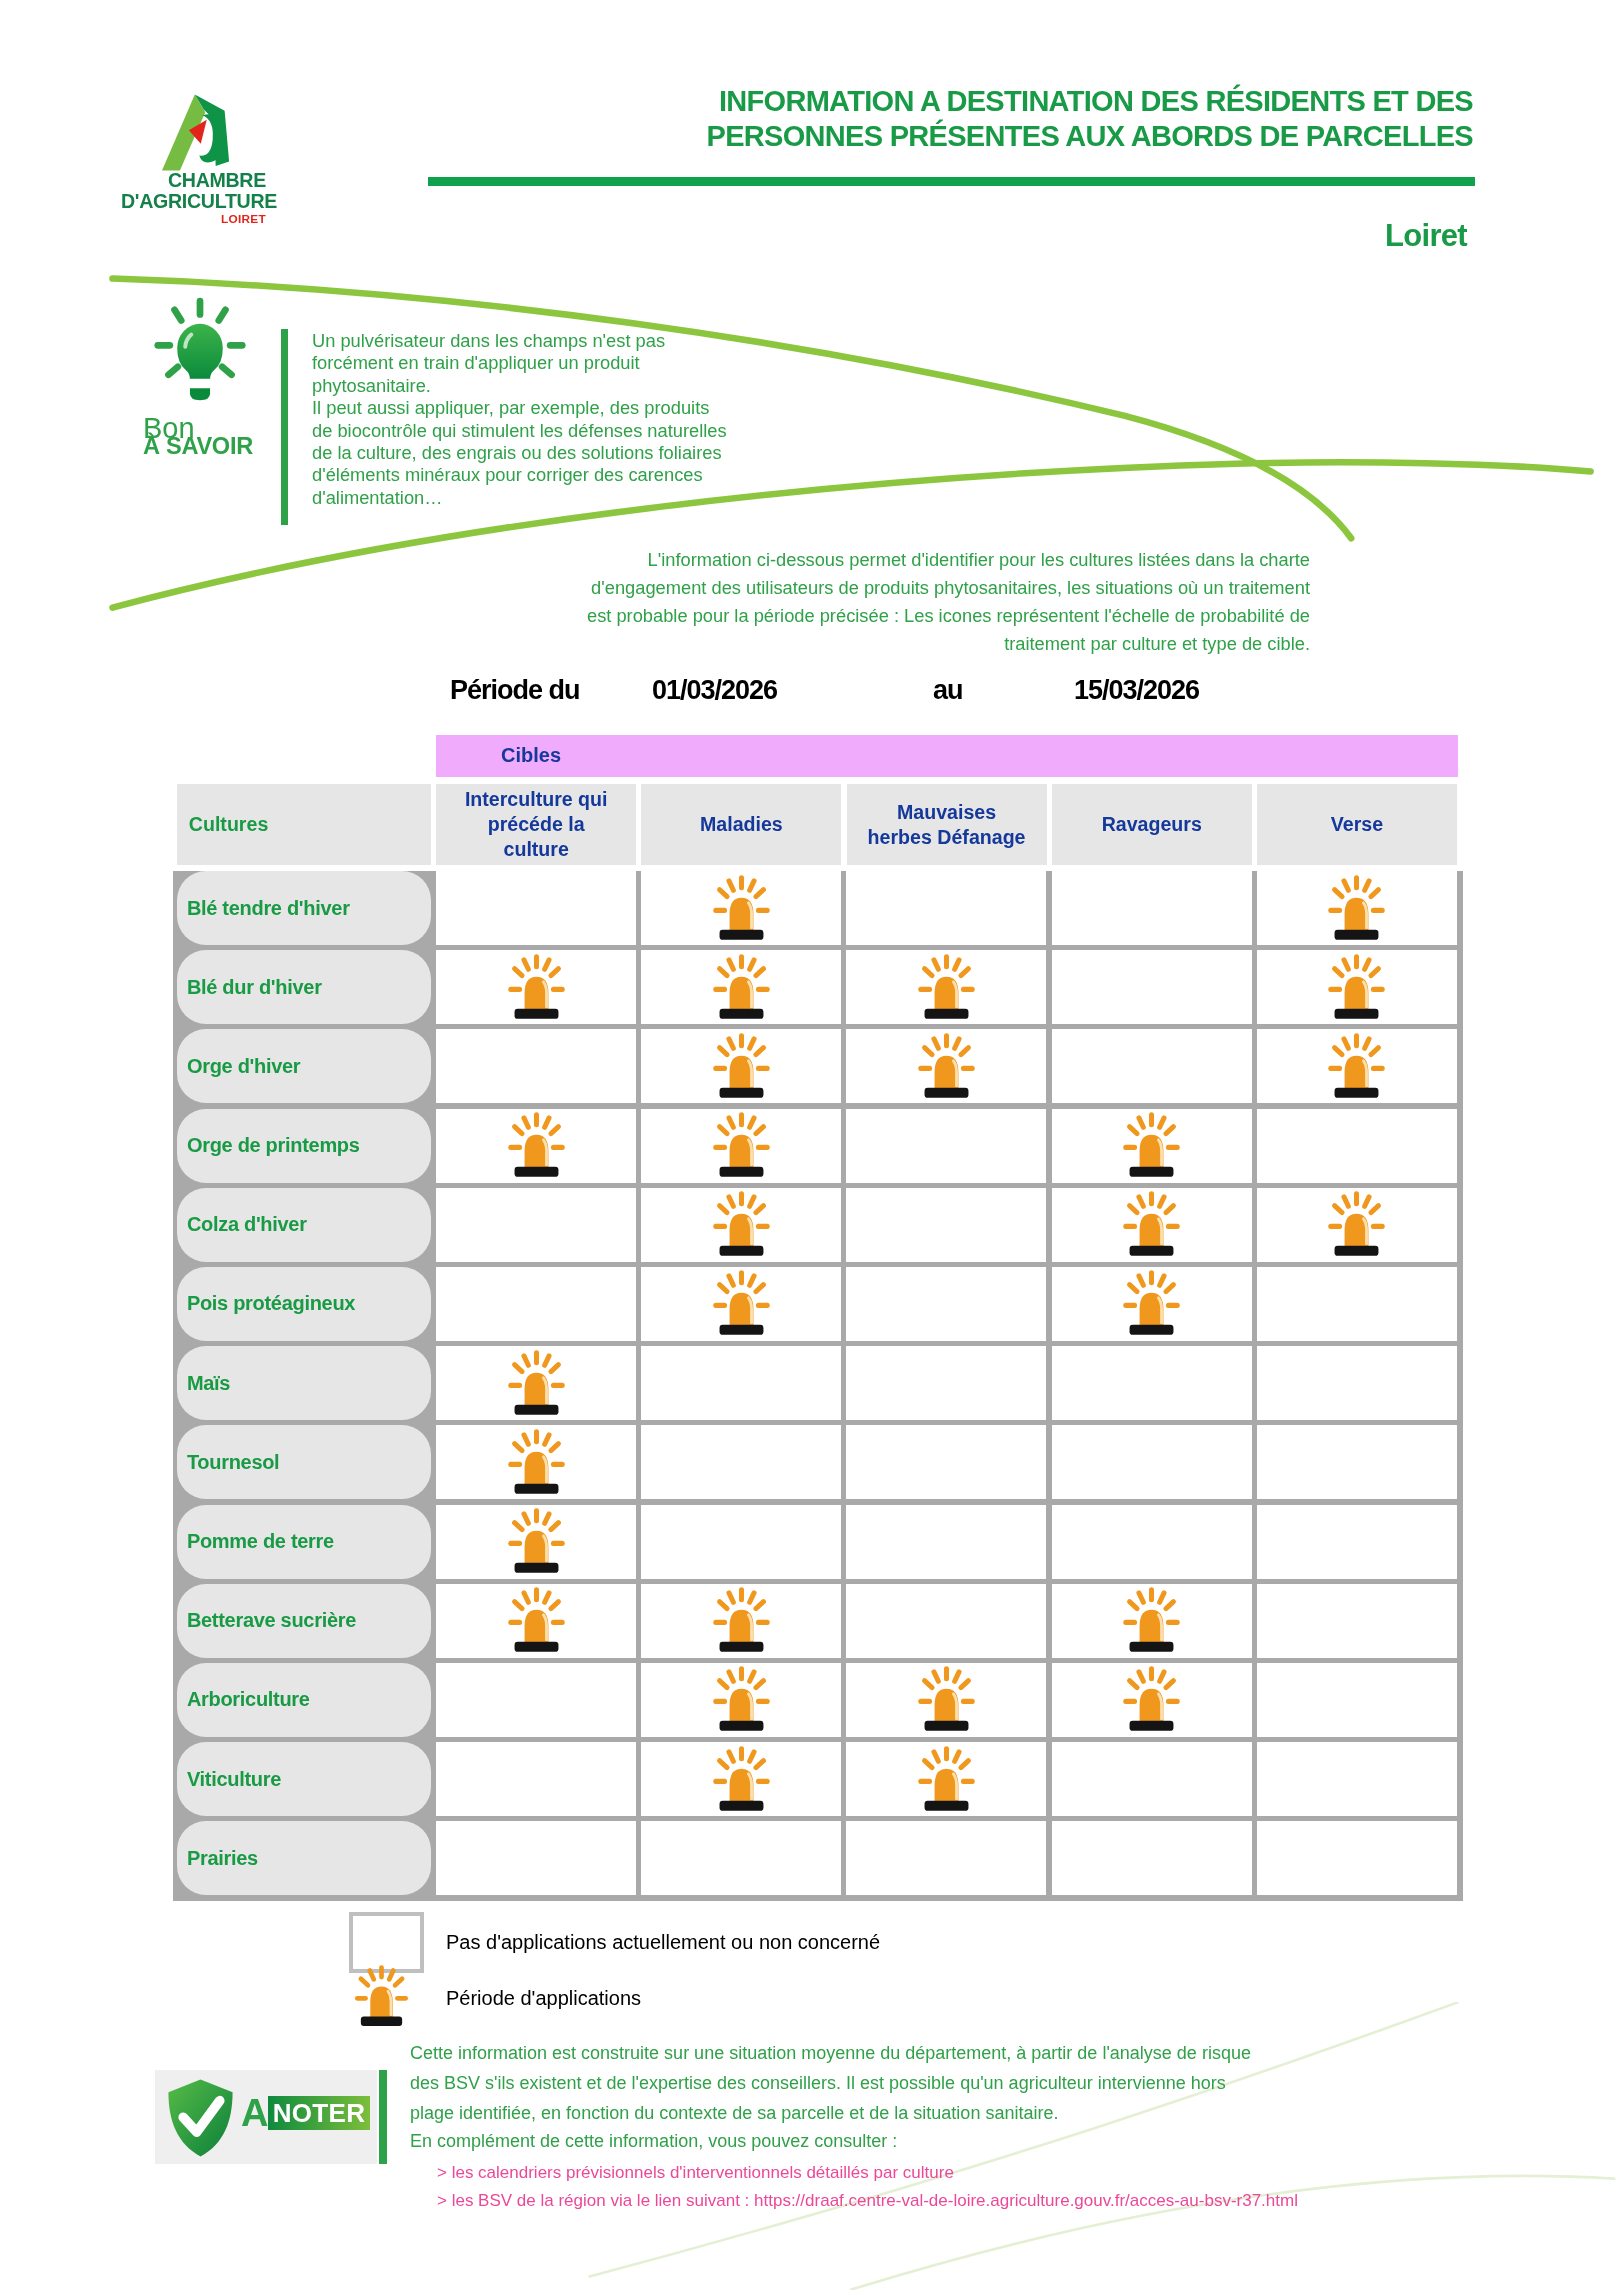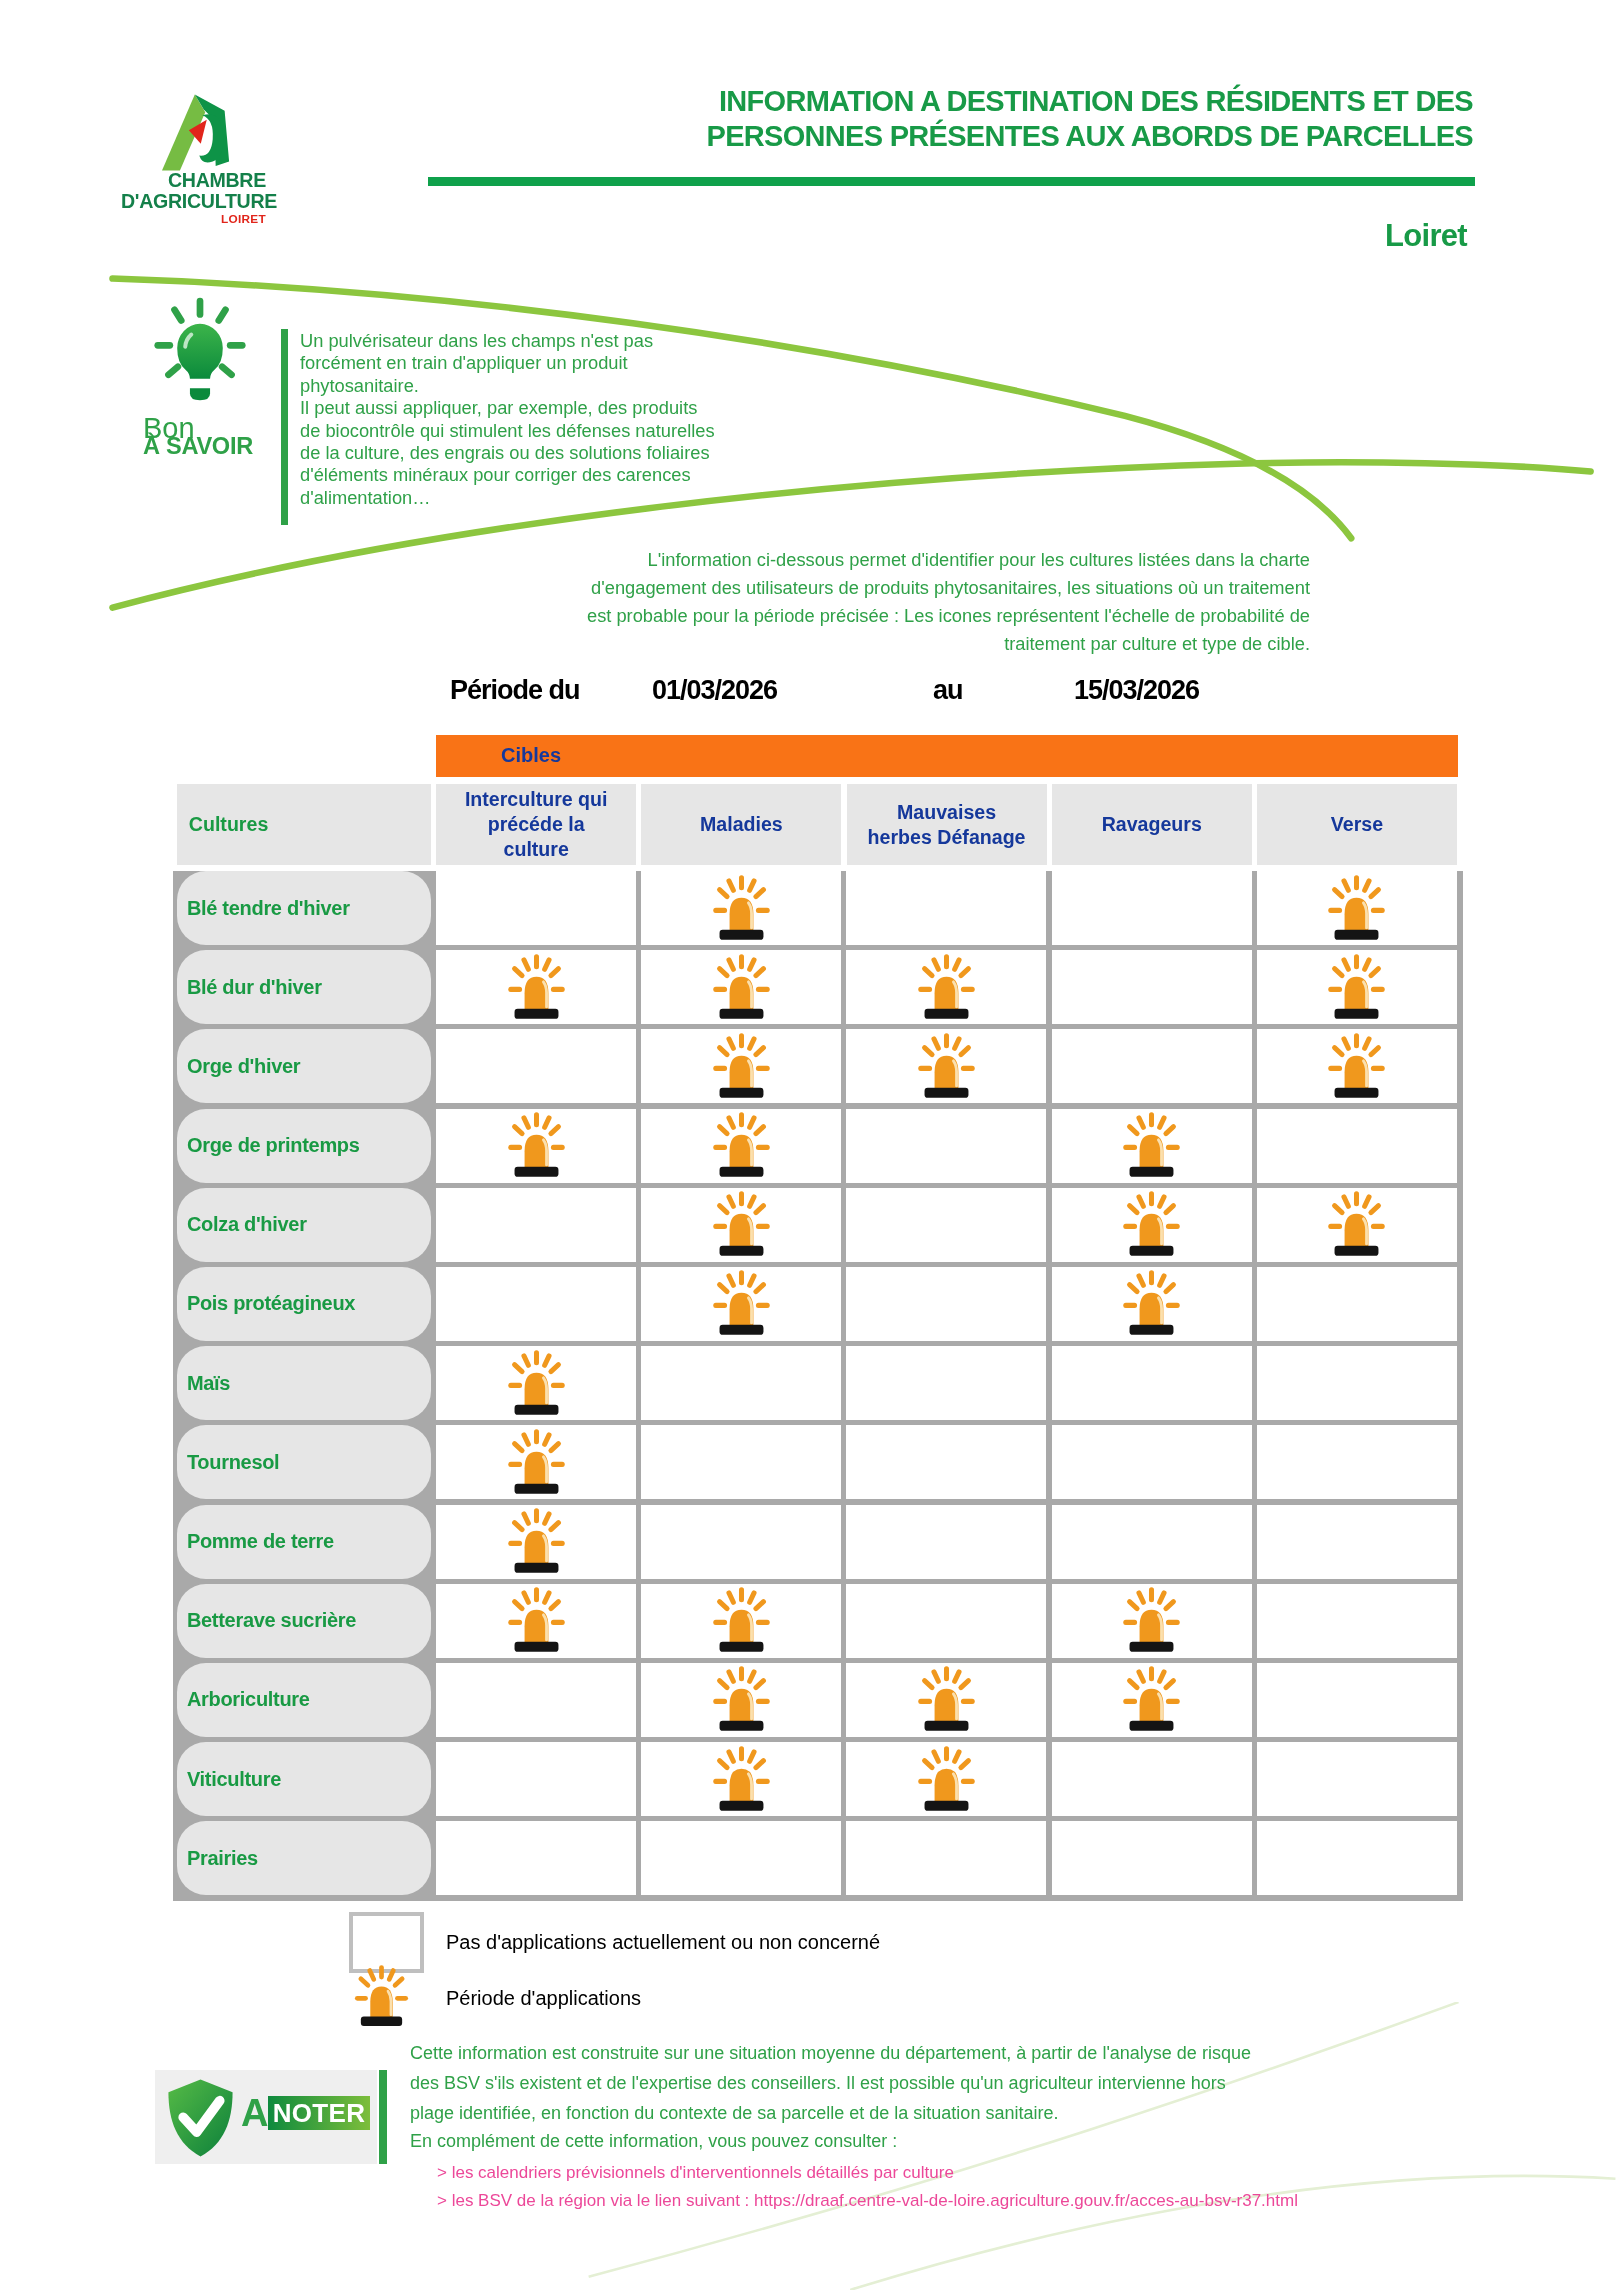--- a/index.html
+++ b/index.html
@@ -25,35 +25,35 @@
       color:#189A47; font-weight:bold; font-size:31px; letter-spacing:-0.7px; }
 
   
   #bg-curves { left:0; top:249px; }
 
   
   #bulb-icon { left:143px; top:293px; }
   #bon-label { left:143px; top:400px; width:131px; color:#2FA148; font-size:29px; font-weight:400;margin-top:12px; }
   #savoir-label { left:143px; top:433px; width:150px; color:#2FA148; font-size:23.6px; font-weight:bold; letter-spacing:-0.3px; }
   #savoir-vbar { left:281px; top:329px; width:7.2px; height:196px; background:#2FA148; }
-  #savoir-text { left:300px; top:330px; width:536px; color:#2FA148; font-size:18.3px; line-height:22.4px; }
+  #savoir-text { left:312px; top:330px; width:536px; color:#2FA148; font-size:18.3px; line-height:22.4px; }
 
   #intro-text { left:412px; top:546px; width:898px; text-align:right;
       color:#2FA148; font-size:18.3px; line-height:28px; }
 
   
   .period-item { position:absolute; top:675px; color:#000; font-weight:bold;
       font-size:27px; letter-spacing:-1px; }
   #period-label { left:450px; }
   #period-start { left:652px; }
   #period-mid   { left:933px; }
   #period-end   { left:1074px; }
 
   
-  #cibles-bar { left:436px; top:735px; width:1022px; height:42px; background:#f97316; }
+  #cibles-bar { left:436px; top:735px; width:1022px; height:42px; background:#f0abfc; }
   #cibles-bar span { display:block; padding:9.2px 0 0 65px; color:#15389B;
       font-size:20px; font-weight:bold; }
   #header-row { left:177px; top:784px; width:1282px; display:grid;
       grid-template-columns:254px repeat(5,200px); gap:5.2px; height:81px; }
   .hcell { background:#E6E6E6; display:flex; align-items:center; justify-content:center;
       text-align:center; color:#15389B; font-size:19.6px; font-weight:bold; line-height:25px; padding:0 18.3px; }
   .hcell.cultures { justify-content:flex-start; text-align:left; color:#199A44; padding-left:11.8px; }
 
   #crop-grid { left:173px; top:871px; background:#A9A9A9; padding:0 5.9px 5.9px 3.9px;
       display:grid; grid-template-columns:254px repeat(5,200px); gap:5.2px;

